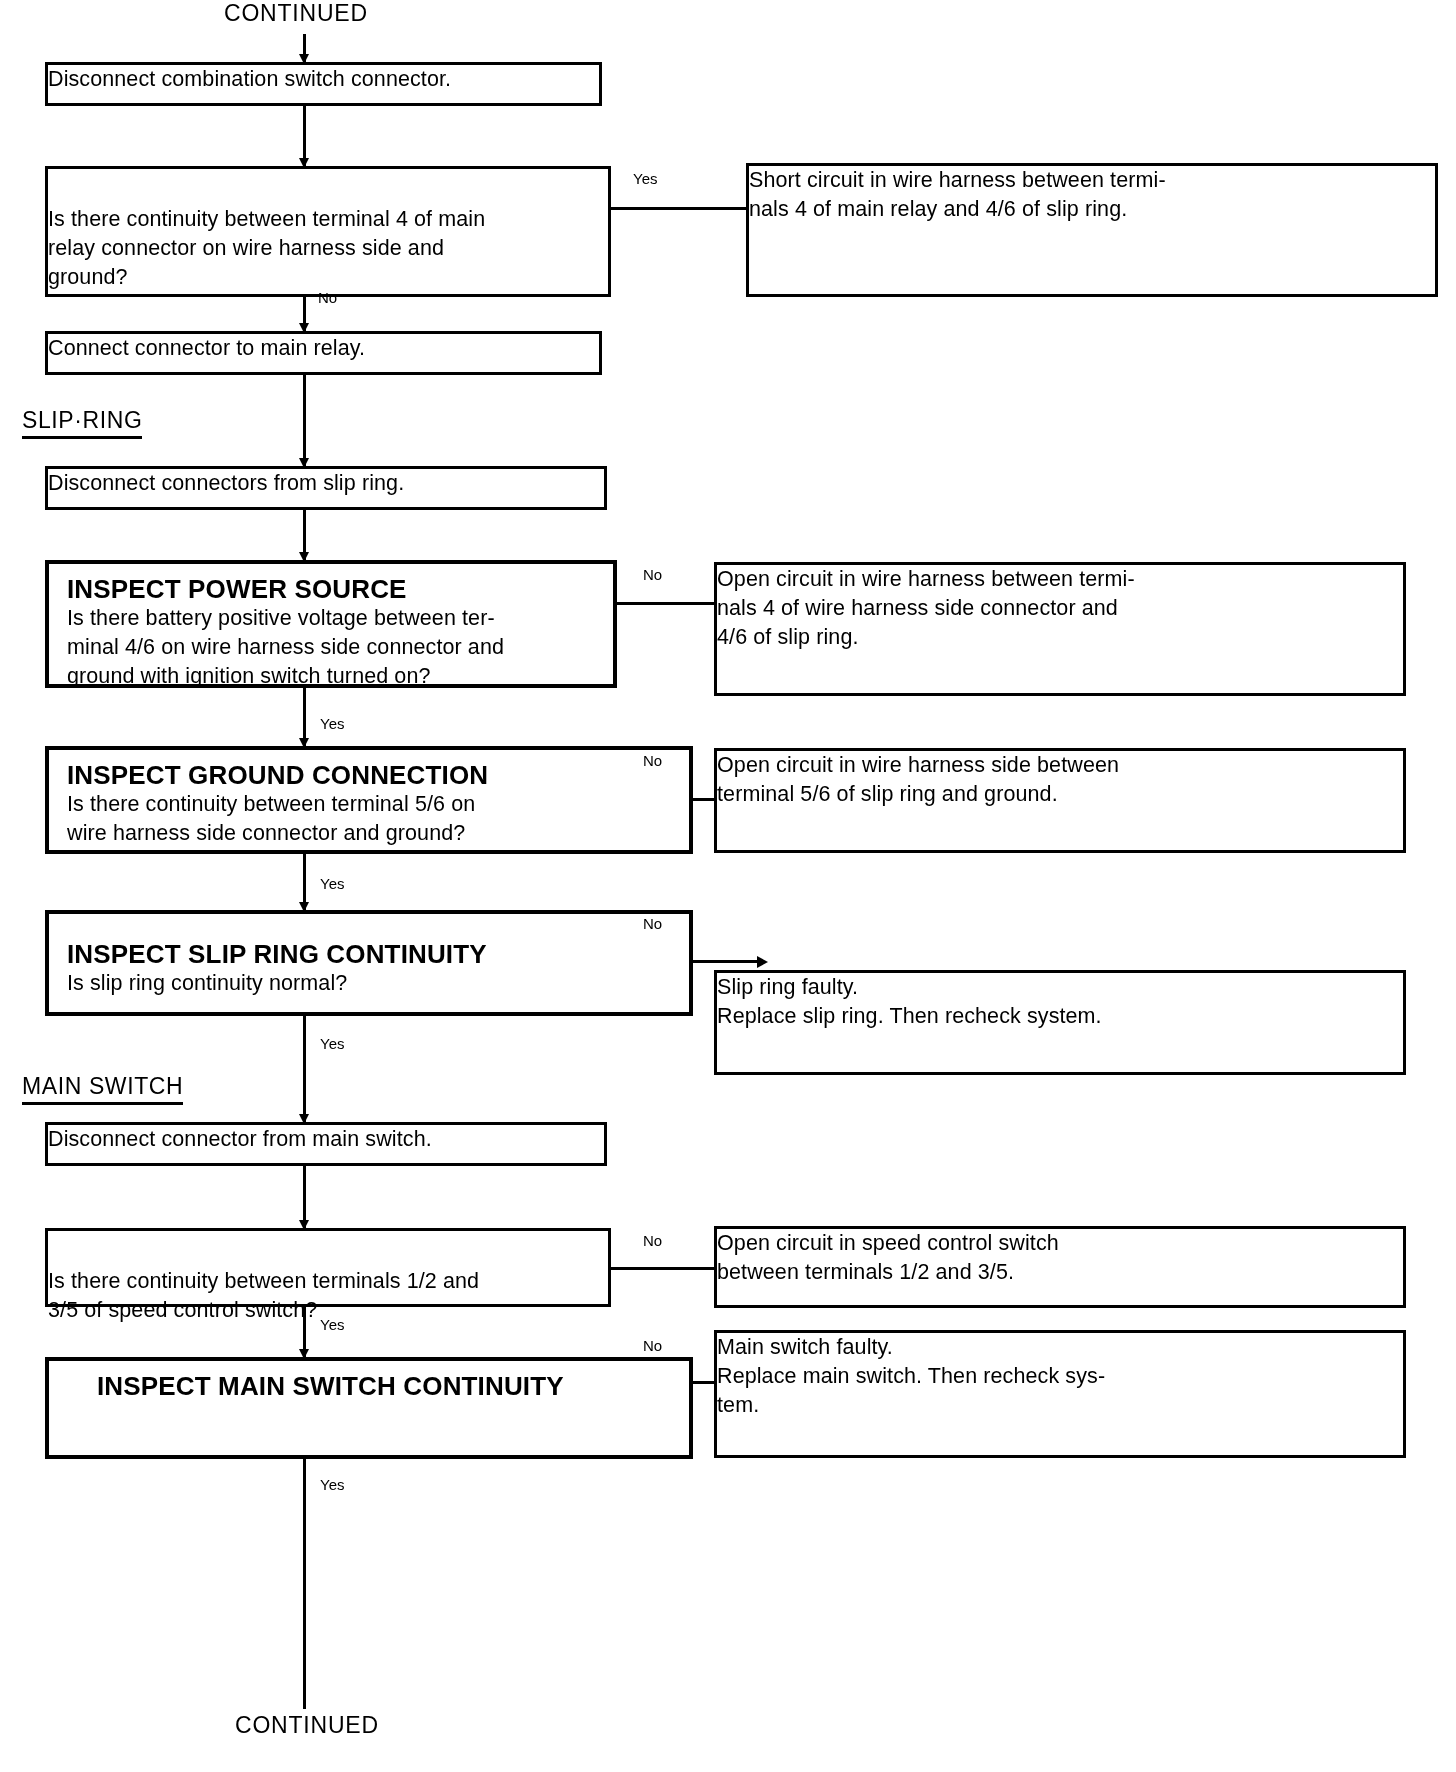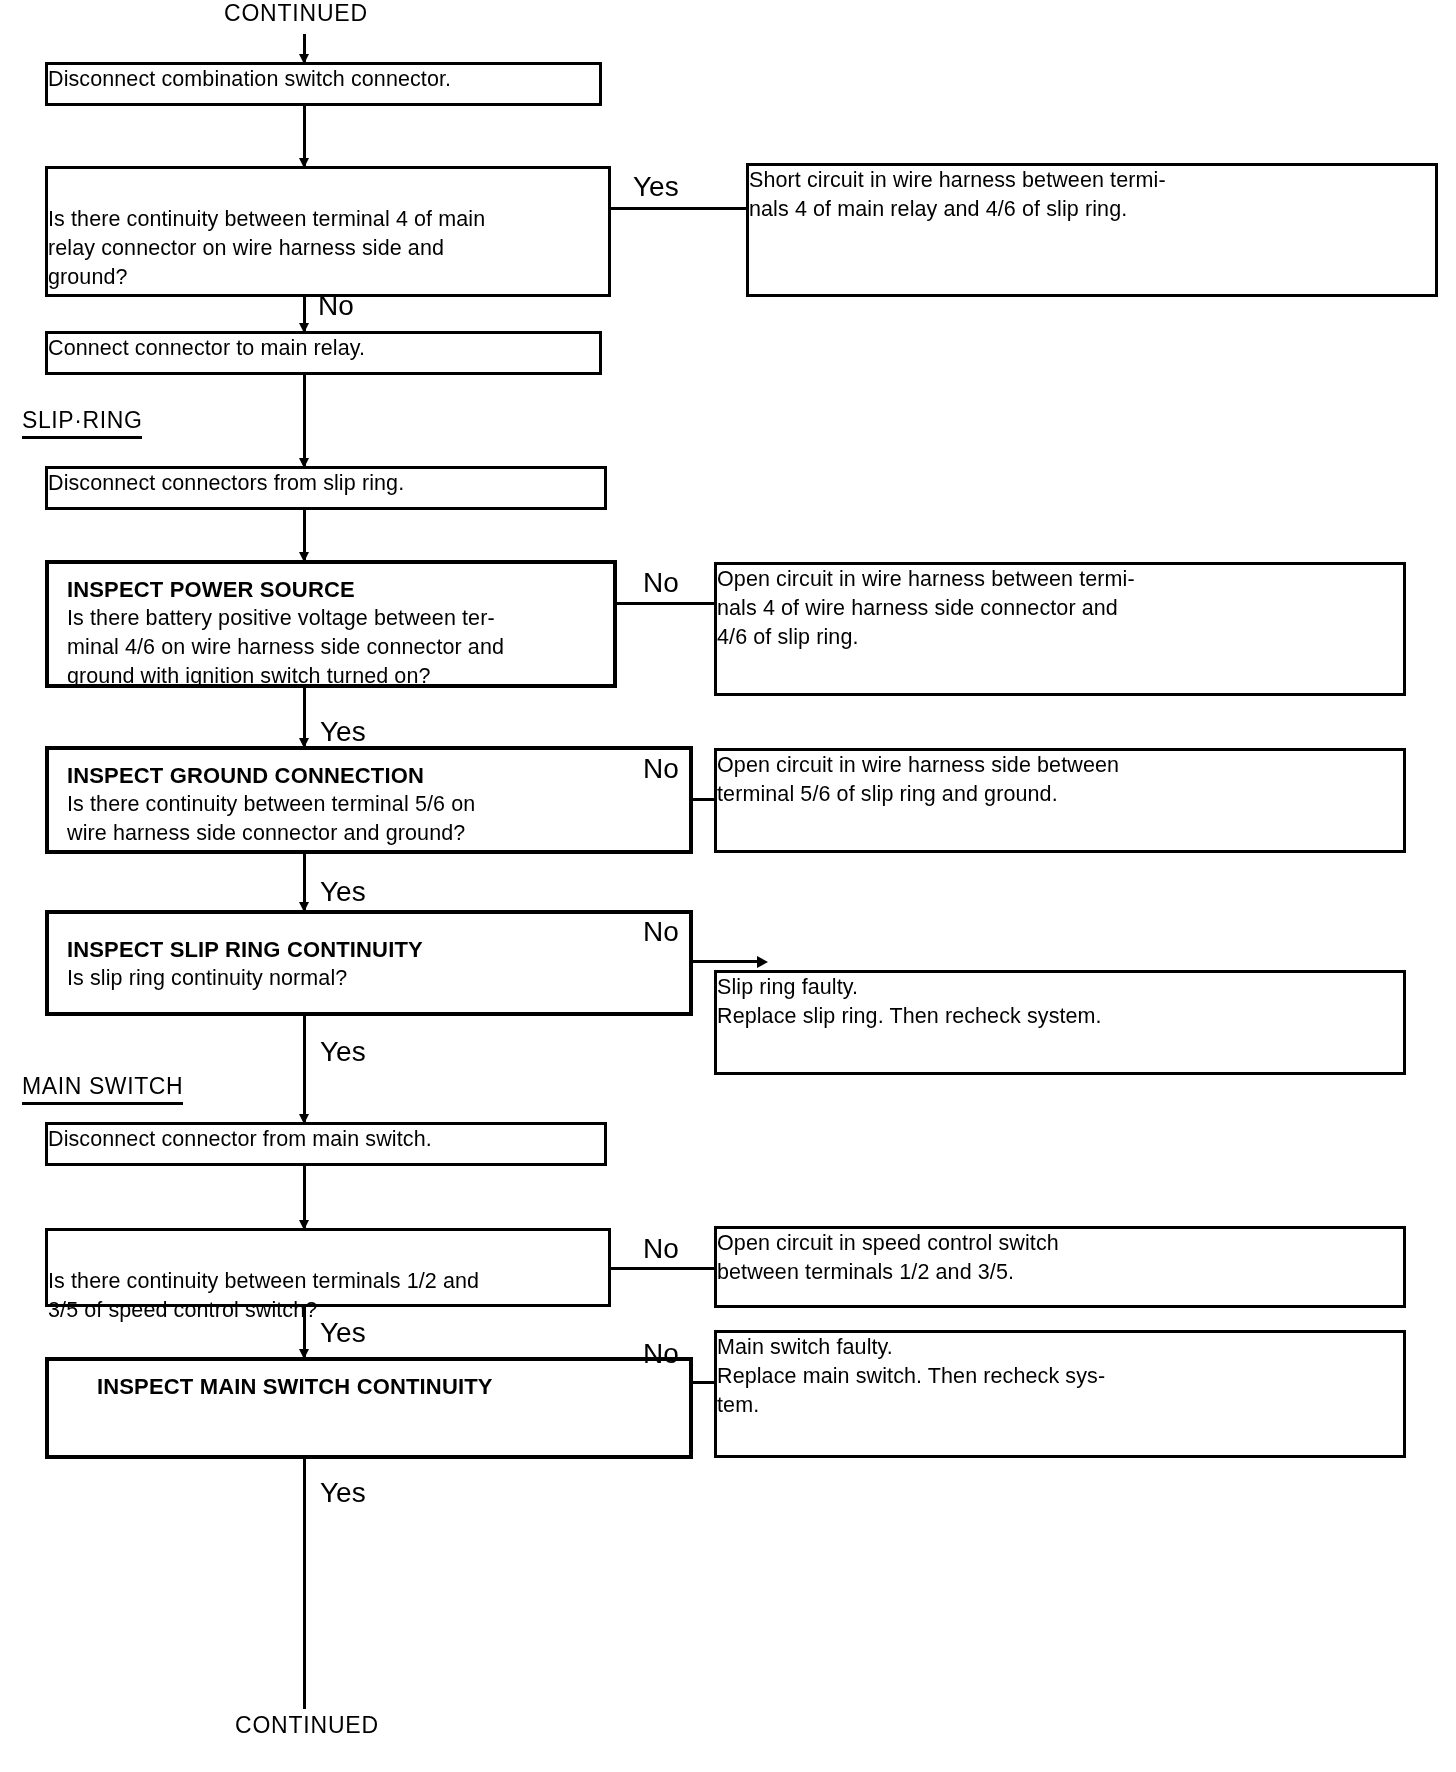--- a/index.html
+++ b/index.html
@@ -34,21 +34,21 @@
   .node.thick { border-width: 4px; }
 
   .node .txt {
     font-size: 21.5px;
     line-height: 29px;
     letter-spacing: 0.1px;
     white-space: pre-line;
     padding: 0;
   }
   .node .head {
-    font-size: 22px;
+    font-size: 26px;
     font-weight: bold;
     line-height: 29px;
     letter-spacing: 0.15px;
     white-space: pre-line;
   }
 
   .pad-simple { padding: 7px 10px 7px 12px; }
   .pad-q      { padding: 9px 10px 8px 12px; margin-top: 36px; }
   .pad-insp   { padding: 11px 10px 10px 18px; }
   .pad-right  { padding: 9px 12px 8px 12px; }
@@ -72,24 +72,23 @@
     position: absolute;
     font-size: 23px;
     line-height: 26px;
     letter-spacing: 0.8px;
     white-space: nowrap;
   }
 
   
   .edge-label {
     position: absolute;
-    font-size: 28px;
+    font-size: 15px;
     line-height: 24px;
     white-space: nowrap;
-    margin-top: 8px;
   }
 
   
   .vline {
     position: absolute;
     width: 3px;
     background: #000;
   }
   .hline {
     position: absolute;
@@ -201,21 +200,21 @@
 
   <div class="node" style="left:714px; top:748px; width:692px; height:105px;">
     <div class="txt pad-right">Open circuit in wire harness side between
 terminal 5/6 of slip ring and ground.</div>
   </div>
 
   <div class="edge-label" style="left:320px; top:872px;">Yes</div>
   <div class="vline" style="left:303px; top:854px; height:58px;"></div>
   <div class="arrow-down" style="left:299px; top:902px;"></div>
 
-  <div class="node thick" style="left:45px; top:910px; width:648px; height:106px;">
+  <div class="node thick" style="left:45px; top:910px; width:648px; height:106px;justify-content:center;">
     <div class="pad-insp" style="padding-top:21px;">
       <div class="head">INSPECT SLIP RING CONTINUITY</div>
       <div class="txt">Is slip ring continuity normal?</div>
     </div>
   </div>
 
   <div class="edge-label" style="left:643px; top:912px;">No</div>
   <div class="hline" style="left:693px; top:960px; width:69px;"></div>
   <div class="arrow-right" style="left:757px; top:956px;"></div>
 

